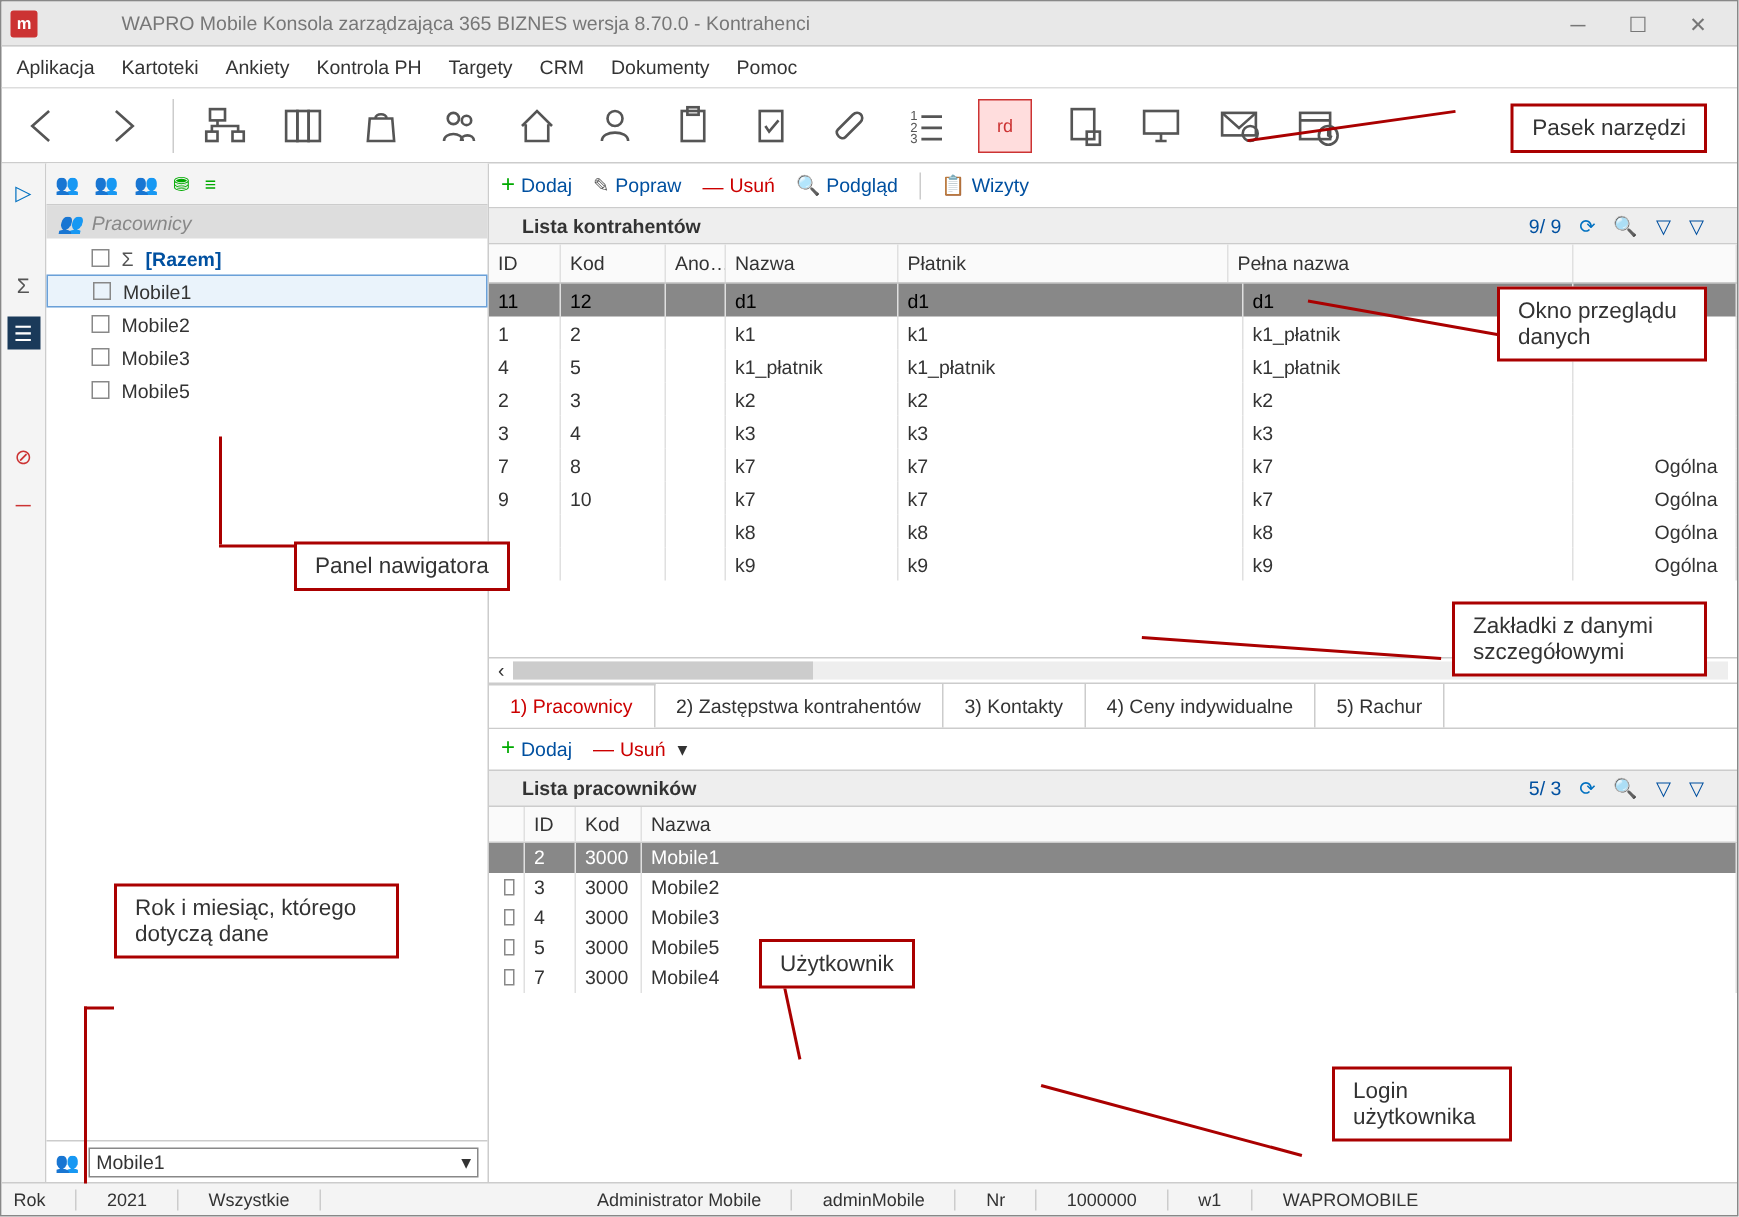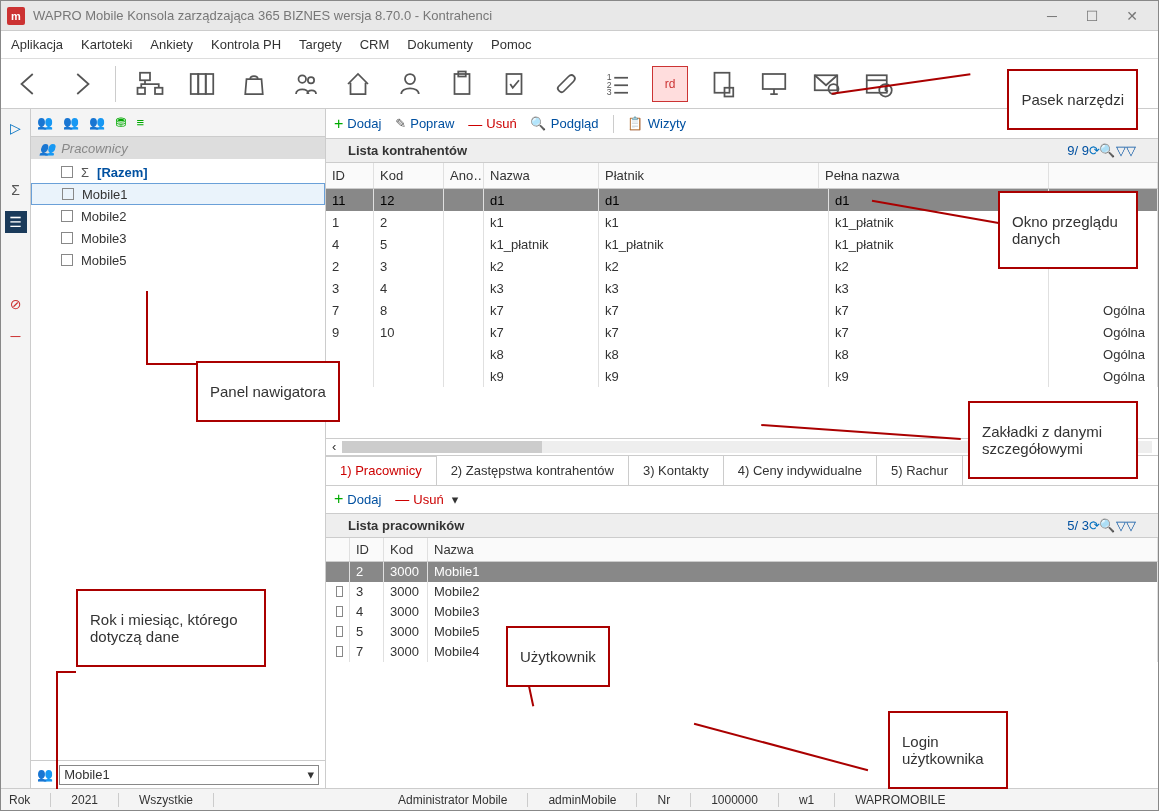--- a/index.html
+++ b/index.html
@@ -1,21 +1,21 @@
 <!DOCTYPE html>
 <html><head>
 <meta charset="utf-8">
 <style>
 * { box-sizing: border-box; margin: 0; padding: 0; font-family: "Segoe UI", Tahoma, sans-serif; }
 body { width: 1159px; height: 811px; background: #fff; position: relative; overflow: hidden; font-size: 13px; color: #333; border: 1px solid #888; }
 
 
 .titlebar { height: 30px; background: #e8e8e8; display: flex; align-items: center; padding: 0 6px; color: #777; border-bottom: 1px solid #ccc; }
 .titlebar .app-icon { width: 18px; height: 18px; background: #c33; color: #fff; display: flex; align-items: center; justify-content: center; font-weight: bold; font-size: 11px; border-radius: 2px; margin-right: 8px; }
-.titlebar .title-text { flex: 1; }
+.titlebar .title-text { flex: 1; margin-left: 48px; }
 .titlebar .win-btn { width: 40px; height: 28px; display: flex; align-items: center; justify-content: center; color: #777; font-size: 14px; }
 
 
 .menubar { height: 28px; display: flex; align-items: center; padding: 0 10px; border-bottom: 1px solid #ddd; gap: 18px; }
 .menubar span { cursor: default; }
 
 
 .toolbar { height: 50px; display: flex; align-items: center; padding: 0 10px; border-bottom: 1px solid #ccc; gap: 16px; white-space: nowrap; overflow: hidden; }
 .toolbar .ti { width: 36px; height: 36px; display: flex; align-items: center; justify-content: center; color: #555; }
 .toolbar .ti svg { width: 30px; height: 30px; stroke: #555; fill: none; stroke-width: 1.4; }
@@ -47,21 +47,21 @@
 .action-bar { height: 30px; display: flex; align-items: center; padding: 0 8px; gap: 14px; border-bottom: 1px solid #ccc; }
 .action-bar .ab { display: flex; align-items: center; gap: 4px; }
 .ab .plus { color: #0a0; font-size: 16px; }
 .ab .pen { color: #555; }
 .ab .minus { color: #c00; font-size: 14px; }
 .ab .label { color: #0050a0; }
 .ab .label.red { color: #c00; }
 .ab .mag { color: #555; }
 
 .grid-title { height: 24px; background: #eee; display: flex; align-items: center; padding: 0 22px; font-weight: bold; border-bottom: 1px solid #ccc; }
-.grid-title .right { margin-left: auto; color: #0050a0; font-weight: normal; display: flex; gap: 0; align-items: flex-end; }
+.grid-title .right { margin-left: auto; color: #0050a0; font-weight: normal; display: flex; gap: 12px; align-items: flex-end; }
 
 .grid-head { height: 26px; display: flex; border-bottom: 1px solid #ccc; background: #fafafa; }
 .grid-head > div, .grid-row > div { border-right: 1px solid #e0e0e0; padding: 0 6px; display: flex; align-items: center; overflow: hidden; white-space: nowrap; }
 .grid-body { }
 .grid-row { height: 22px; display: flex; }
 .grid-row.sel { background: #888; color: #000000; }
 
 .scroll-strip { height: 18px; display: flex; align-items: center; padding: 0 6px; border-top: 1px solid #ccc; border-bottom: 1px solid #ccc; }
 .scroll-strip .track { flex: 1; height: 12px; background: #eee; margin-left: 6px; position: relative; }
 .scroll-strip .thumb { position: absolute; left: 0; width: 200px; height: 100%; background: #ccc; }
@@ -75,21 +75,21 @@
 .sub-row { height: 20px; display: flex; }
 .sub-row.sel { background: #888; color: #fff; }
 .sub-row .chk { width: 11px; height: 11px; border: 1px solid #888; margin-left: 4px; }
 
 
 .statusbar { height: 22px; background: #f4f4f4; border-top: 1px solid #ccc; display: flex; align-items: center; padding: 0 8px; gap: 20px; font-size: 12px; }
 .statusbar > span { border-right: 1px solid #ccc; padding-right: 20px; }
 .statusbar > span:last-child { border: none; }
 
 
-.callout { position: absolute; border: 2px solid #a00; background: #fff; padding: 20px 12px; font-size: 15px; z-index: 100; }
+.callout { position: absolute; border: 2px solid #a00; background: #fff; padding: 6px 12px; font-size: 15px; z-index: 100; }
 .callout-line { position: absolute; background: #a00; z-index: 99; }
 </style>
 </head>
 <body>
 
 <div class="titlebar">
   <div class="app-icon">m</div>
   <div class="title-text">WAPRO Mobile Konsola zarządzająca 365 BIZNES wersja 8.70.0 - Kontrahenci</div>
   <div class="win-btn">─</div>
   <div class="win-btn">☐</div>

